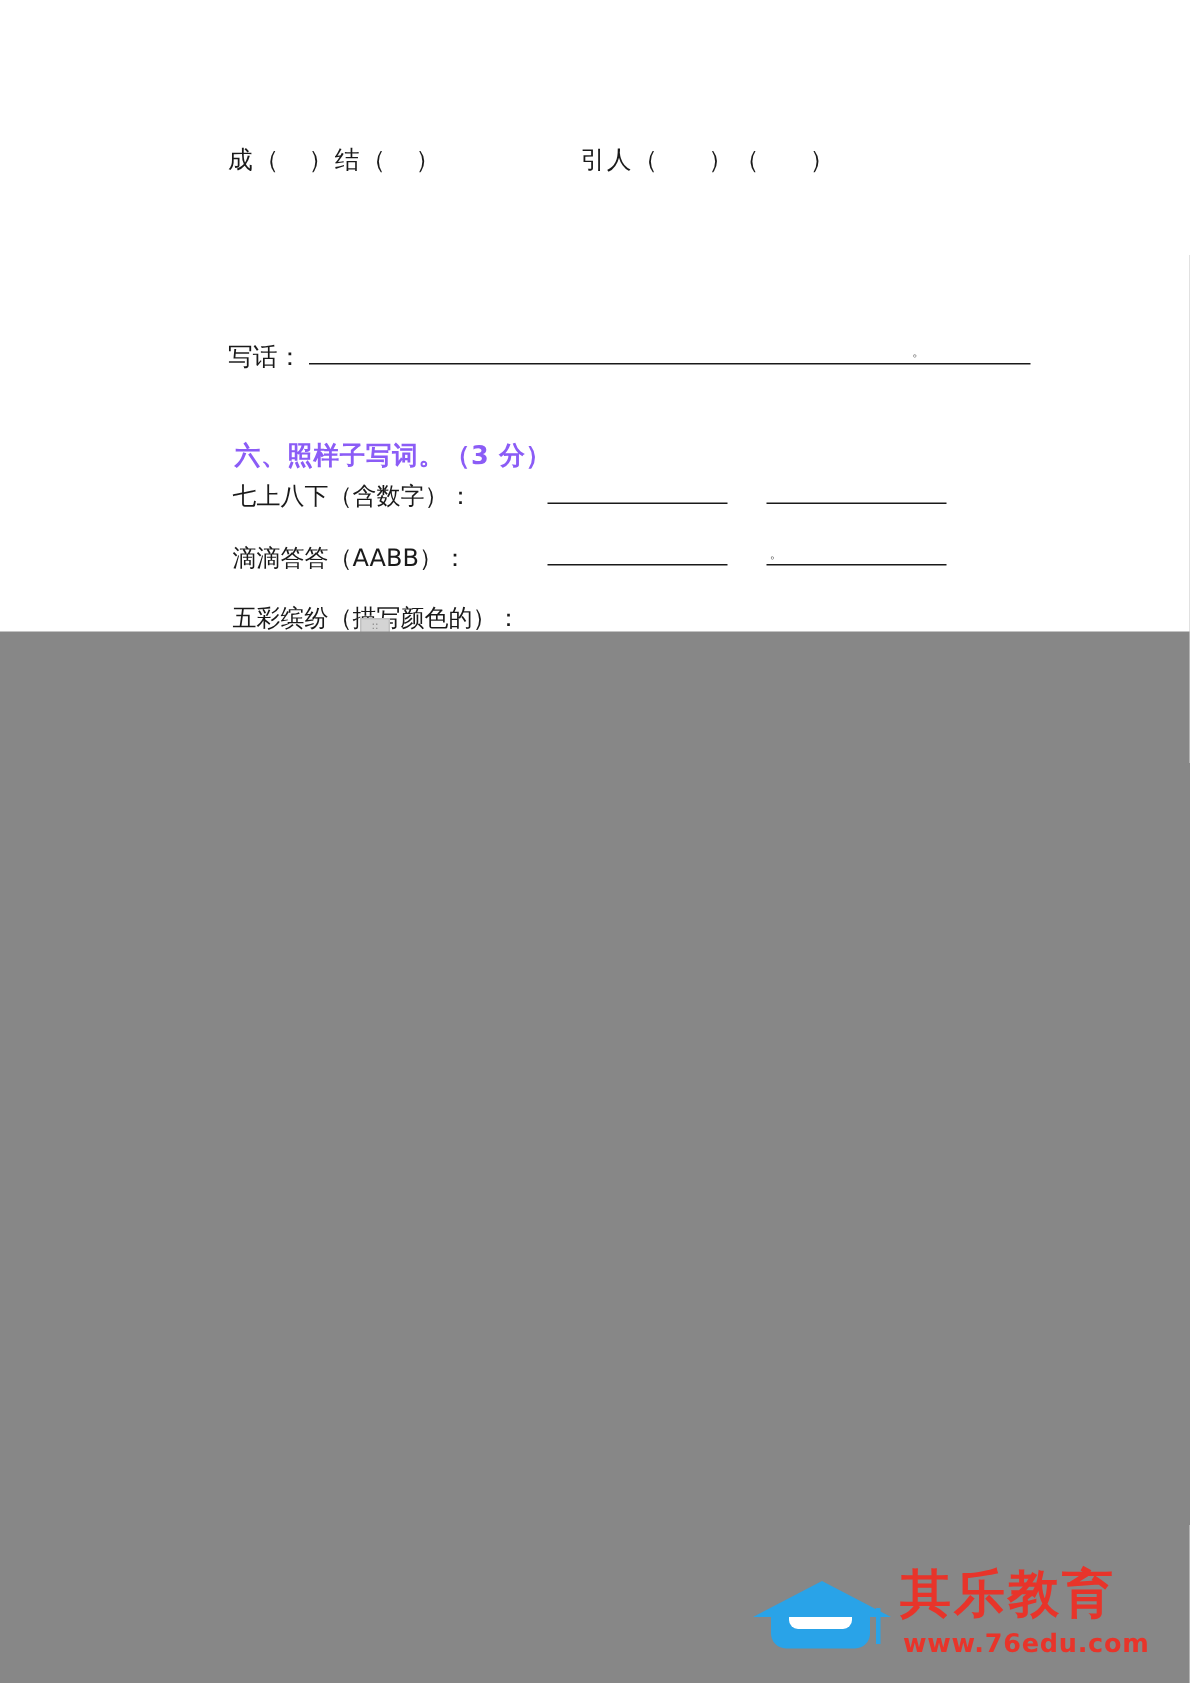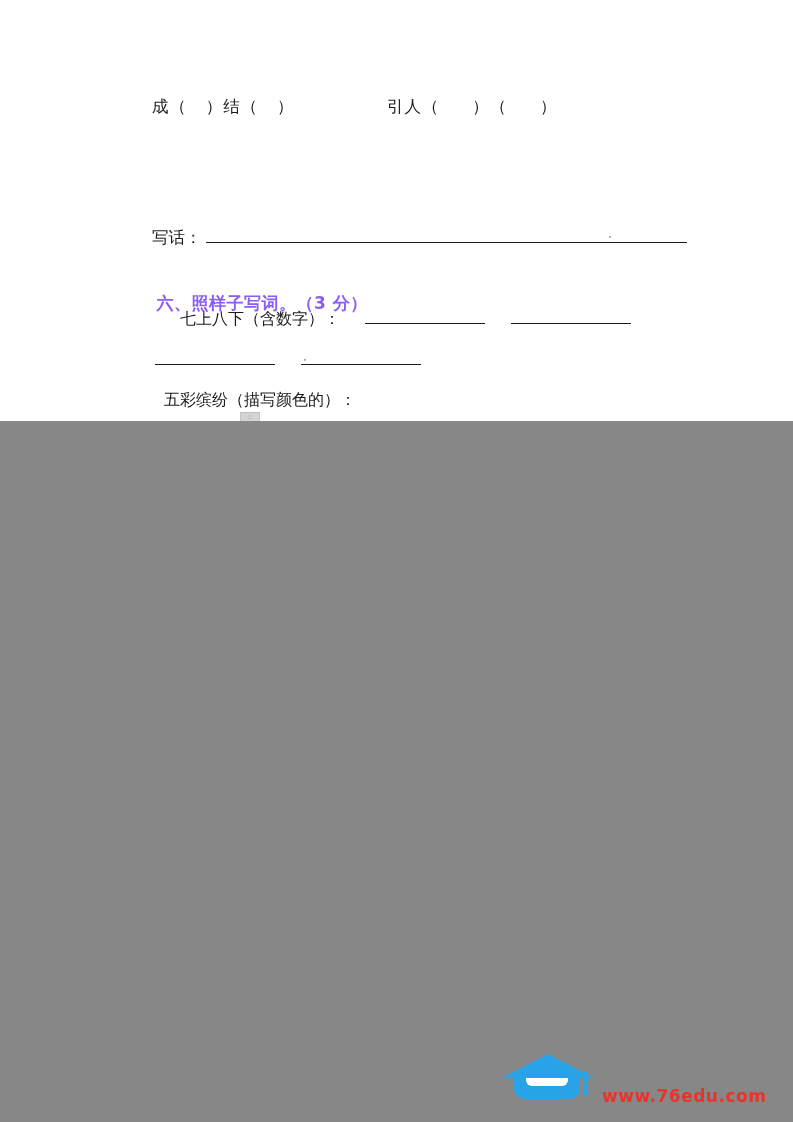--- a/index.html
+++ b/index.html
@@ -95,23 +95,22 @@
     font-weight: bold;
     color: #8b5cf6;
     letter-spacing: 0.5px;
     white-space: pre;
   }
 
   
   .sample-items {
     position: absolute;
     left: 155px;
-    top: 308px;
+    top: 320px;
     width: 530px;
-    text-align: center;
   }
   .sample-row {
     display: flex;
     align-items: baseline;
     height: 41px;
     font-size: 16px;
     color: #1a1a1a;
   }
   .sample-label {
     white-space: pre;
@@ -269,20 +268,21 @@
           <span class="blank-seg">
               <span class="mini-dot"></span>
             </span>
           <span class="blank-seg">
               <span class="mini-dot"></span>
             </span>
         </span>
       </div>
 
       <div class="sample-row">
+        <span class="sample-label">滴滴答答（AABB）：</span>
         <span class="sample-blanks">
           <span class="blank-seg">
               <span class="mini-dot"></span>
             </span>
           <span class="blank-seg">
               <span class="mini-dot">。</span>
             </span>
         </span>
       </div>
 
@@ -300,14 +300,15 @@
 
 <div id="grey-overlay"></div>
 
 <div id="watermark">
   <div class="wm-cap">
     <div class="cap-base"></div>
     <div class="cap-notch"></div>
     <div class="cap-top"></div>
     <div class="cap-tassel"></div>
   </div>
+  <div class="wm-text">其乐教育</div>
   <div class="wm-url">www.76edu.com</div>
 </div>
 
 </body></html>

